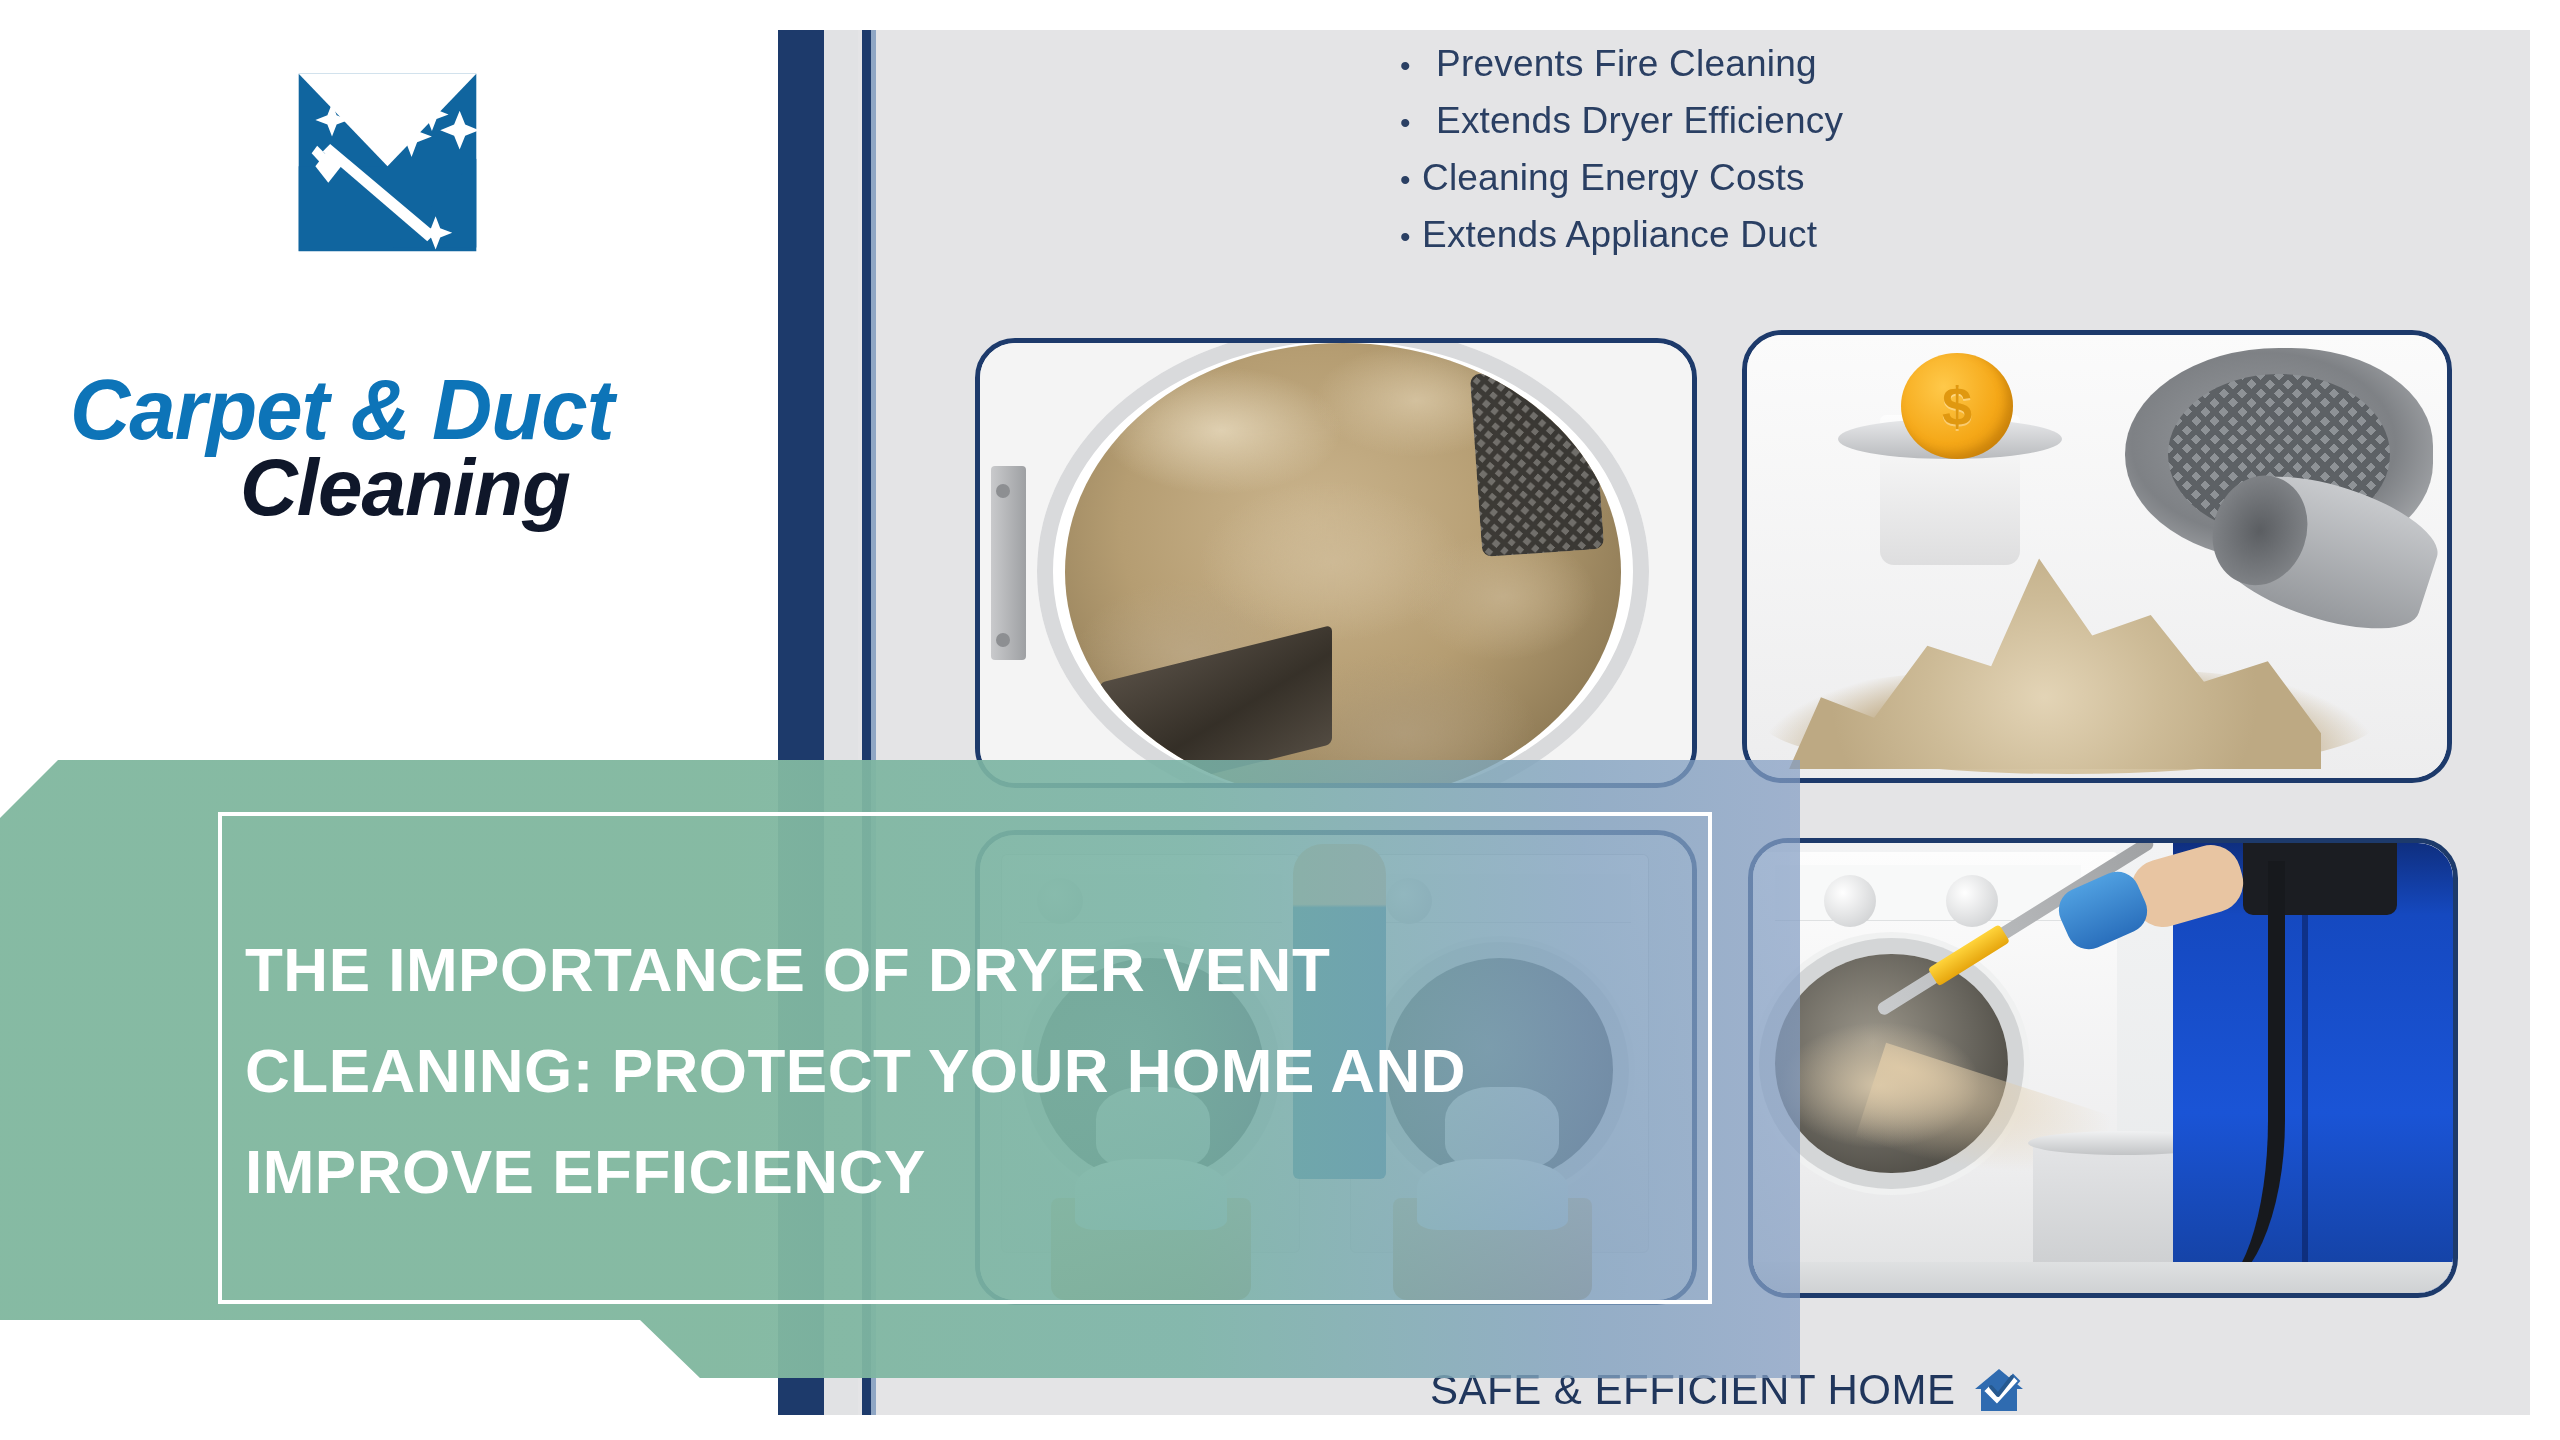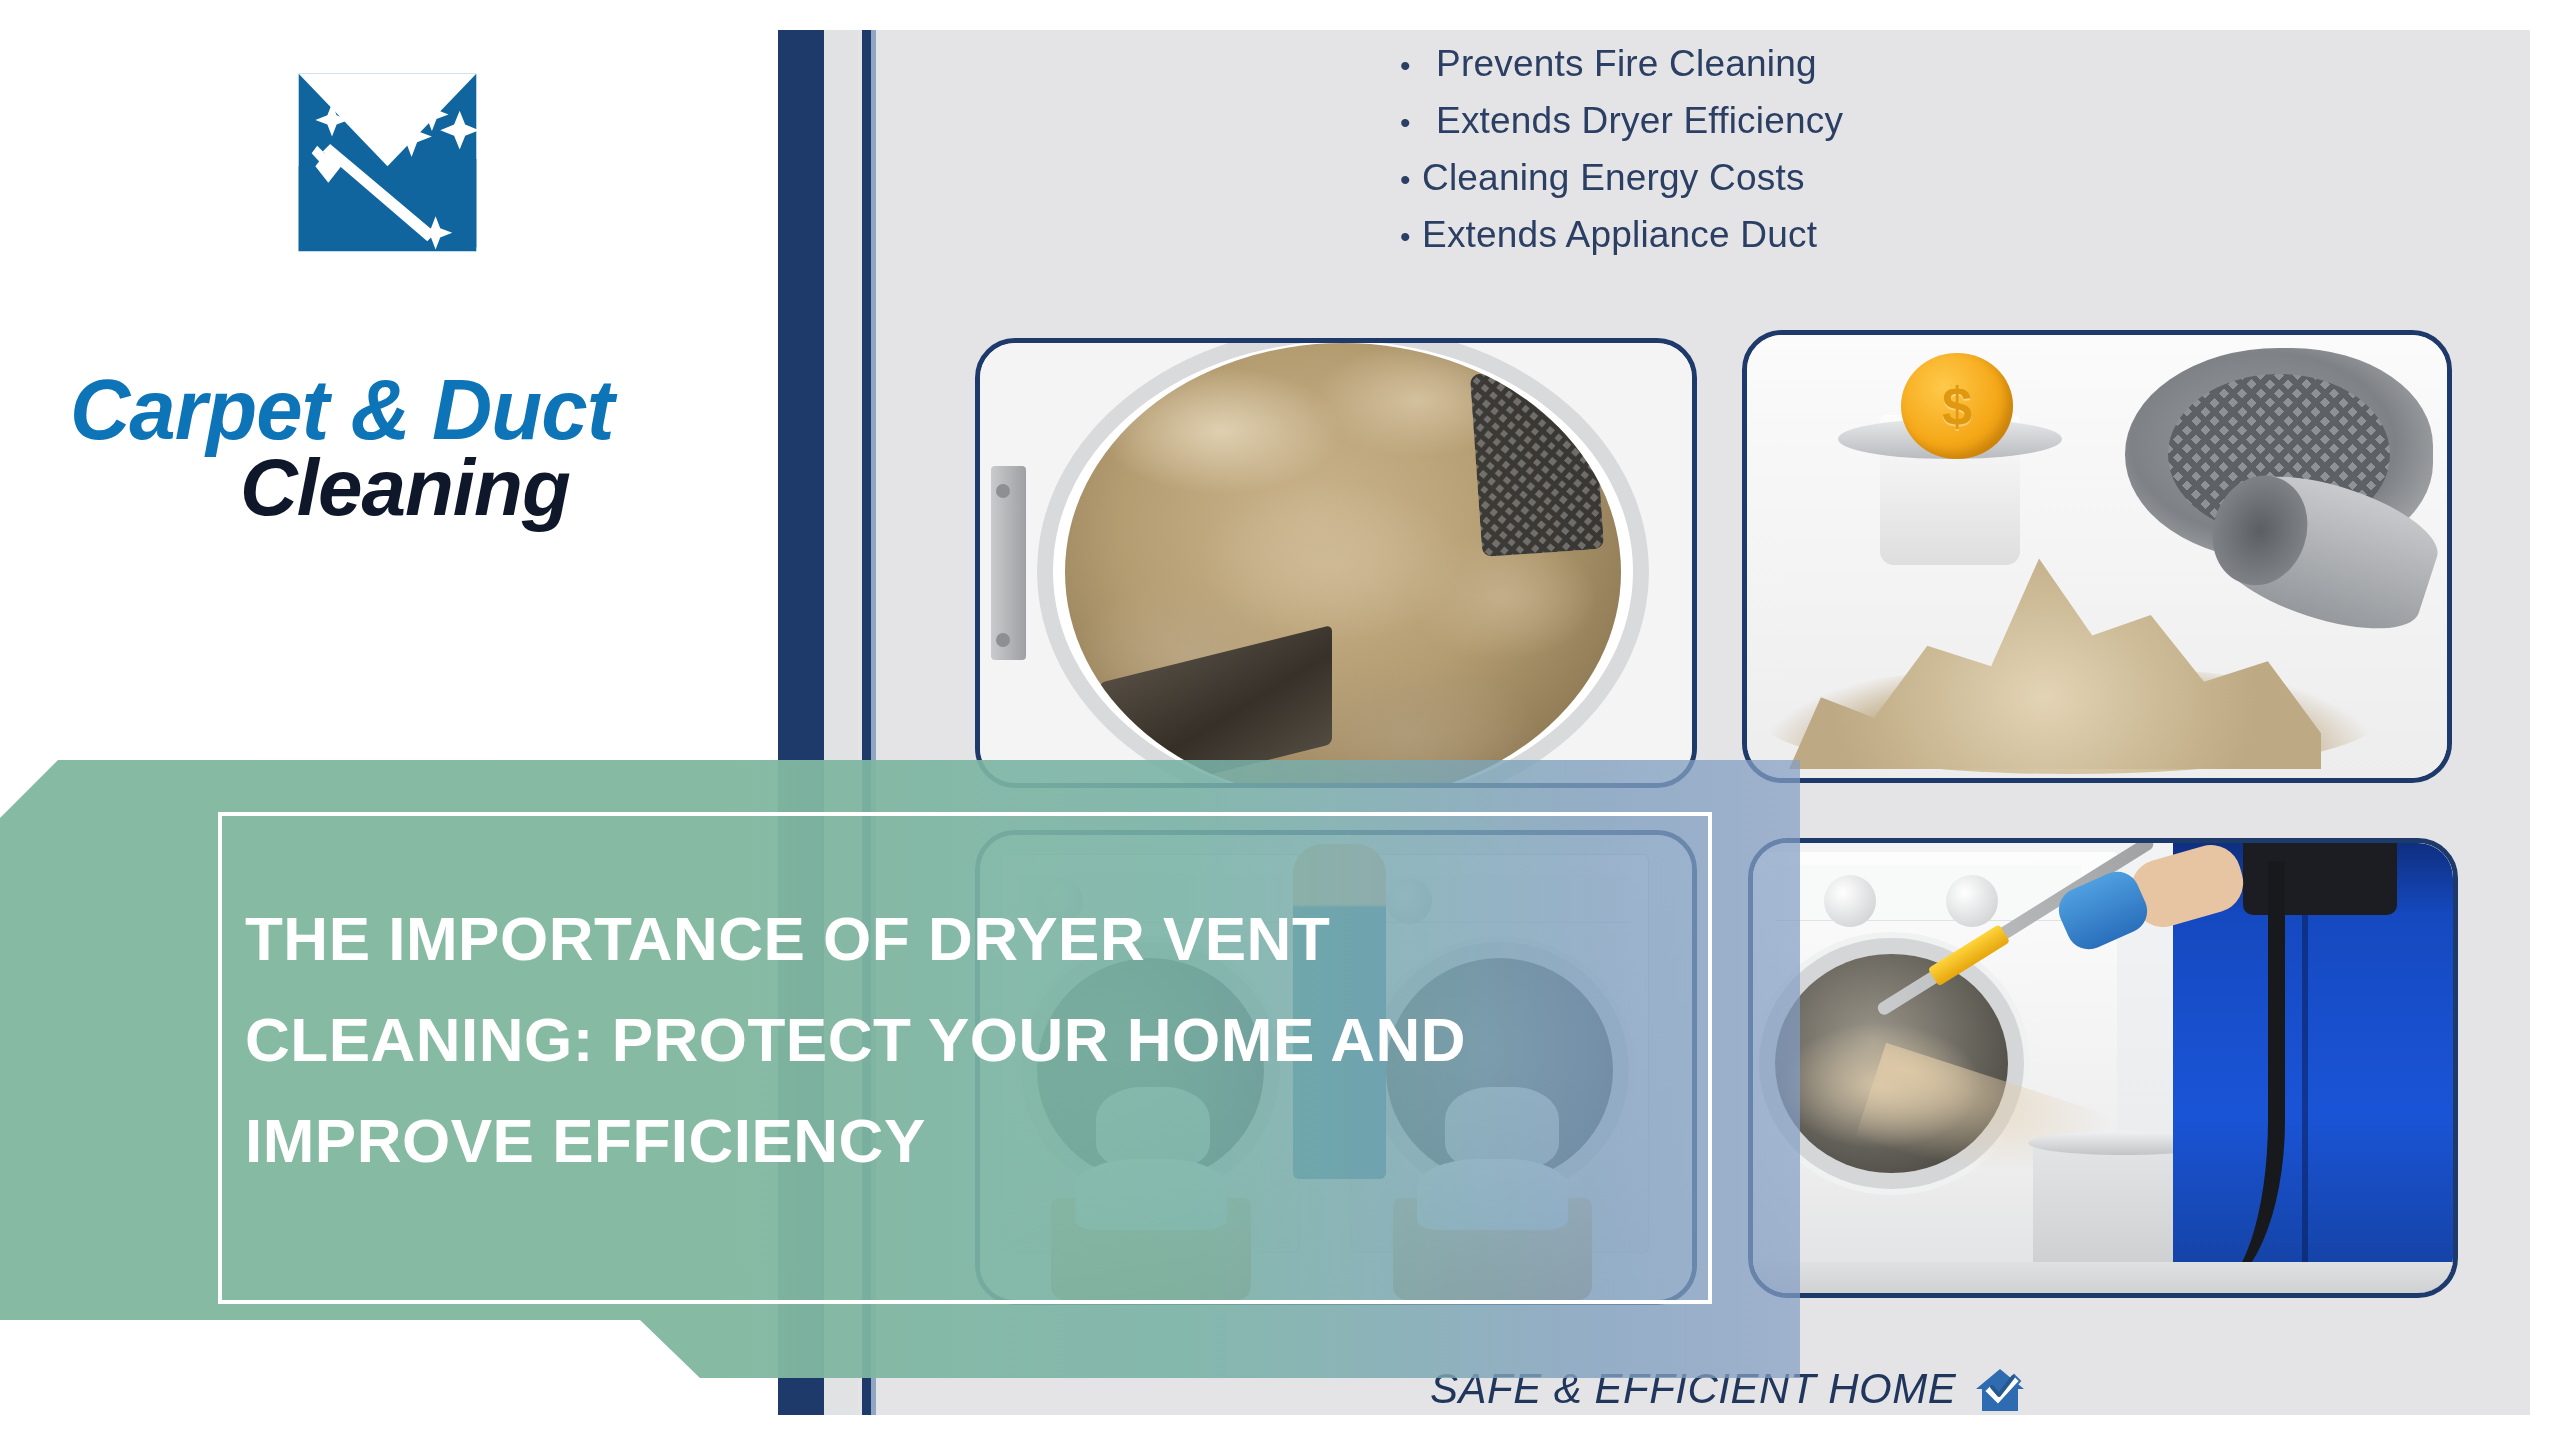--- a/index.html
+++ b/index.html
@@ -403,28 +403,27 @@
     width: 100%; height: 7%;
     background: linear-gradient(180deg, #dfe1e2, #cfd1d3);
   }
 
   
   .tagline {
     position: absolute;
     left: 1430px;
     top: 1365px;
     display: flex;
-    align-items: flex-start;
+    align-items: center;
     gap: 16px;
     color: #20365c;
     font-size: 42px;
     font-weight: 400;
     letter-spacing: 0.5px;
     white-space: nowrap;
-    font-style: italic;
   }
   .house-icon { width: 56px; height: 50px; display: block; }
 
   
   .logo-wrap {
     position: absolute;
     left: 40px;
     top: 60px;
     width: 700px;
     height: 420px;
@@ -479,21 +478,21 @@
     left: 218px;
     top: 812px;
     width: 1494px;
     height: 492px;
     border: 4px solid #ffffff;
     box-sizing: border-box;
   }
   .headline {
     position: absolute;
     left: 245px;
-    top: 888px;
+    top: 919px;
     width: 1445px;
     margin: 0;
     color: #ffffff;
     font-size: 62px;
     font-weight: 700;
     line-height: 101px;
     letter-spacing: 0.5px;
   }
 </style>
 </head>

